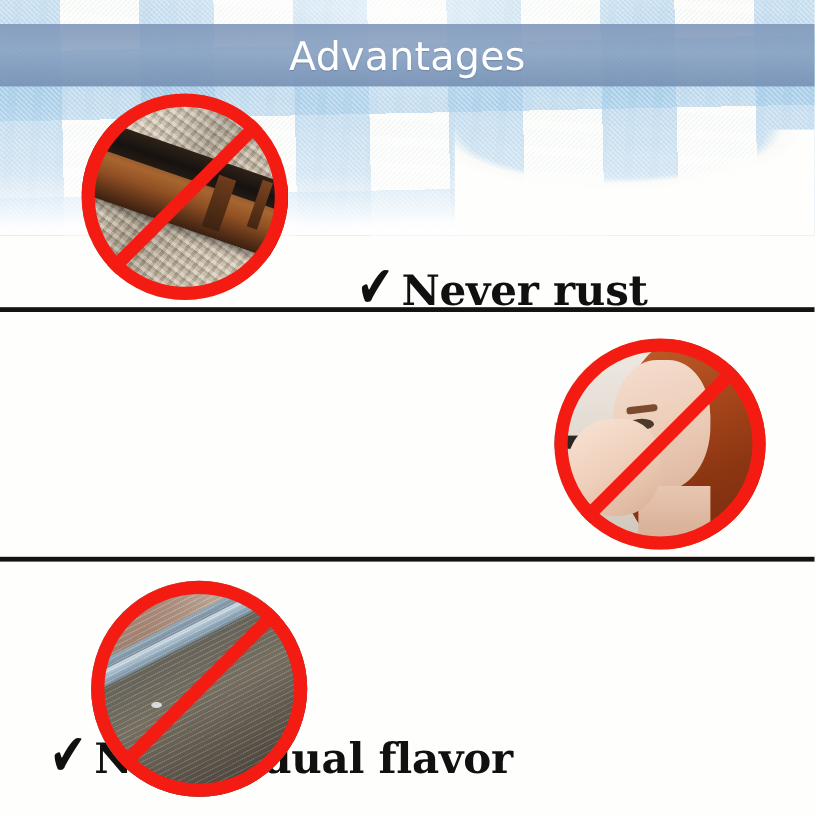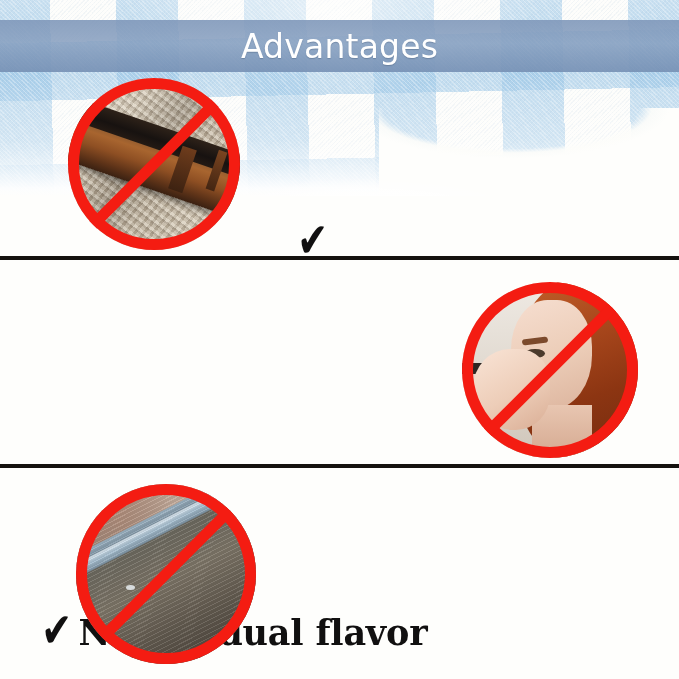--- a/index.html
+++ b/index.html
@@ -247,20 +247,21 @@
       <div class="photo photo-rust">
         <div class="pipe"></div>
         <div class="collar"></div>
         <div class="collar2"></div>
       </div>
       <div class="ring"></div>
       <div class="slash"></div>
     </div>
     <div class="claim claim1">
       <span class="tick">✔</span>
+      <span class="words">Never rust</span>
     </div>
   </div>
 
   <div class="divider d1"></div>
 
   <div class="row row2">
     <div class="claim claim2">
       <span class="tick">✔</span>
       <span class="words">No residual flavor</span>
     </div>

